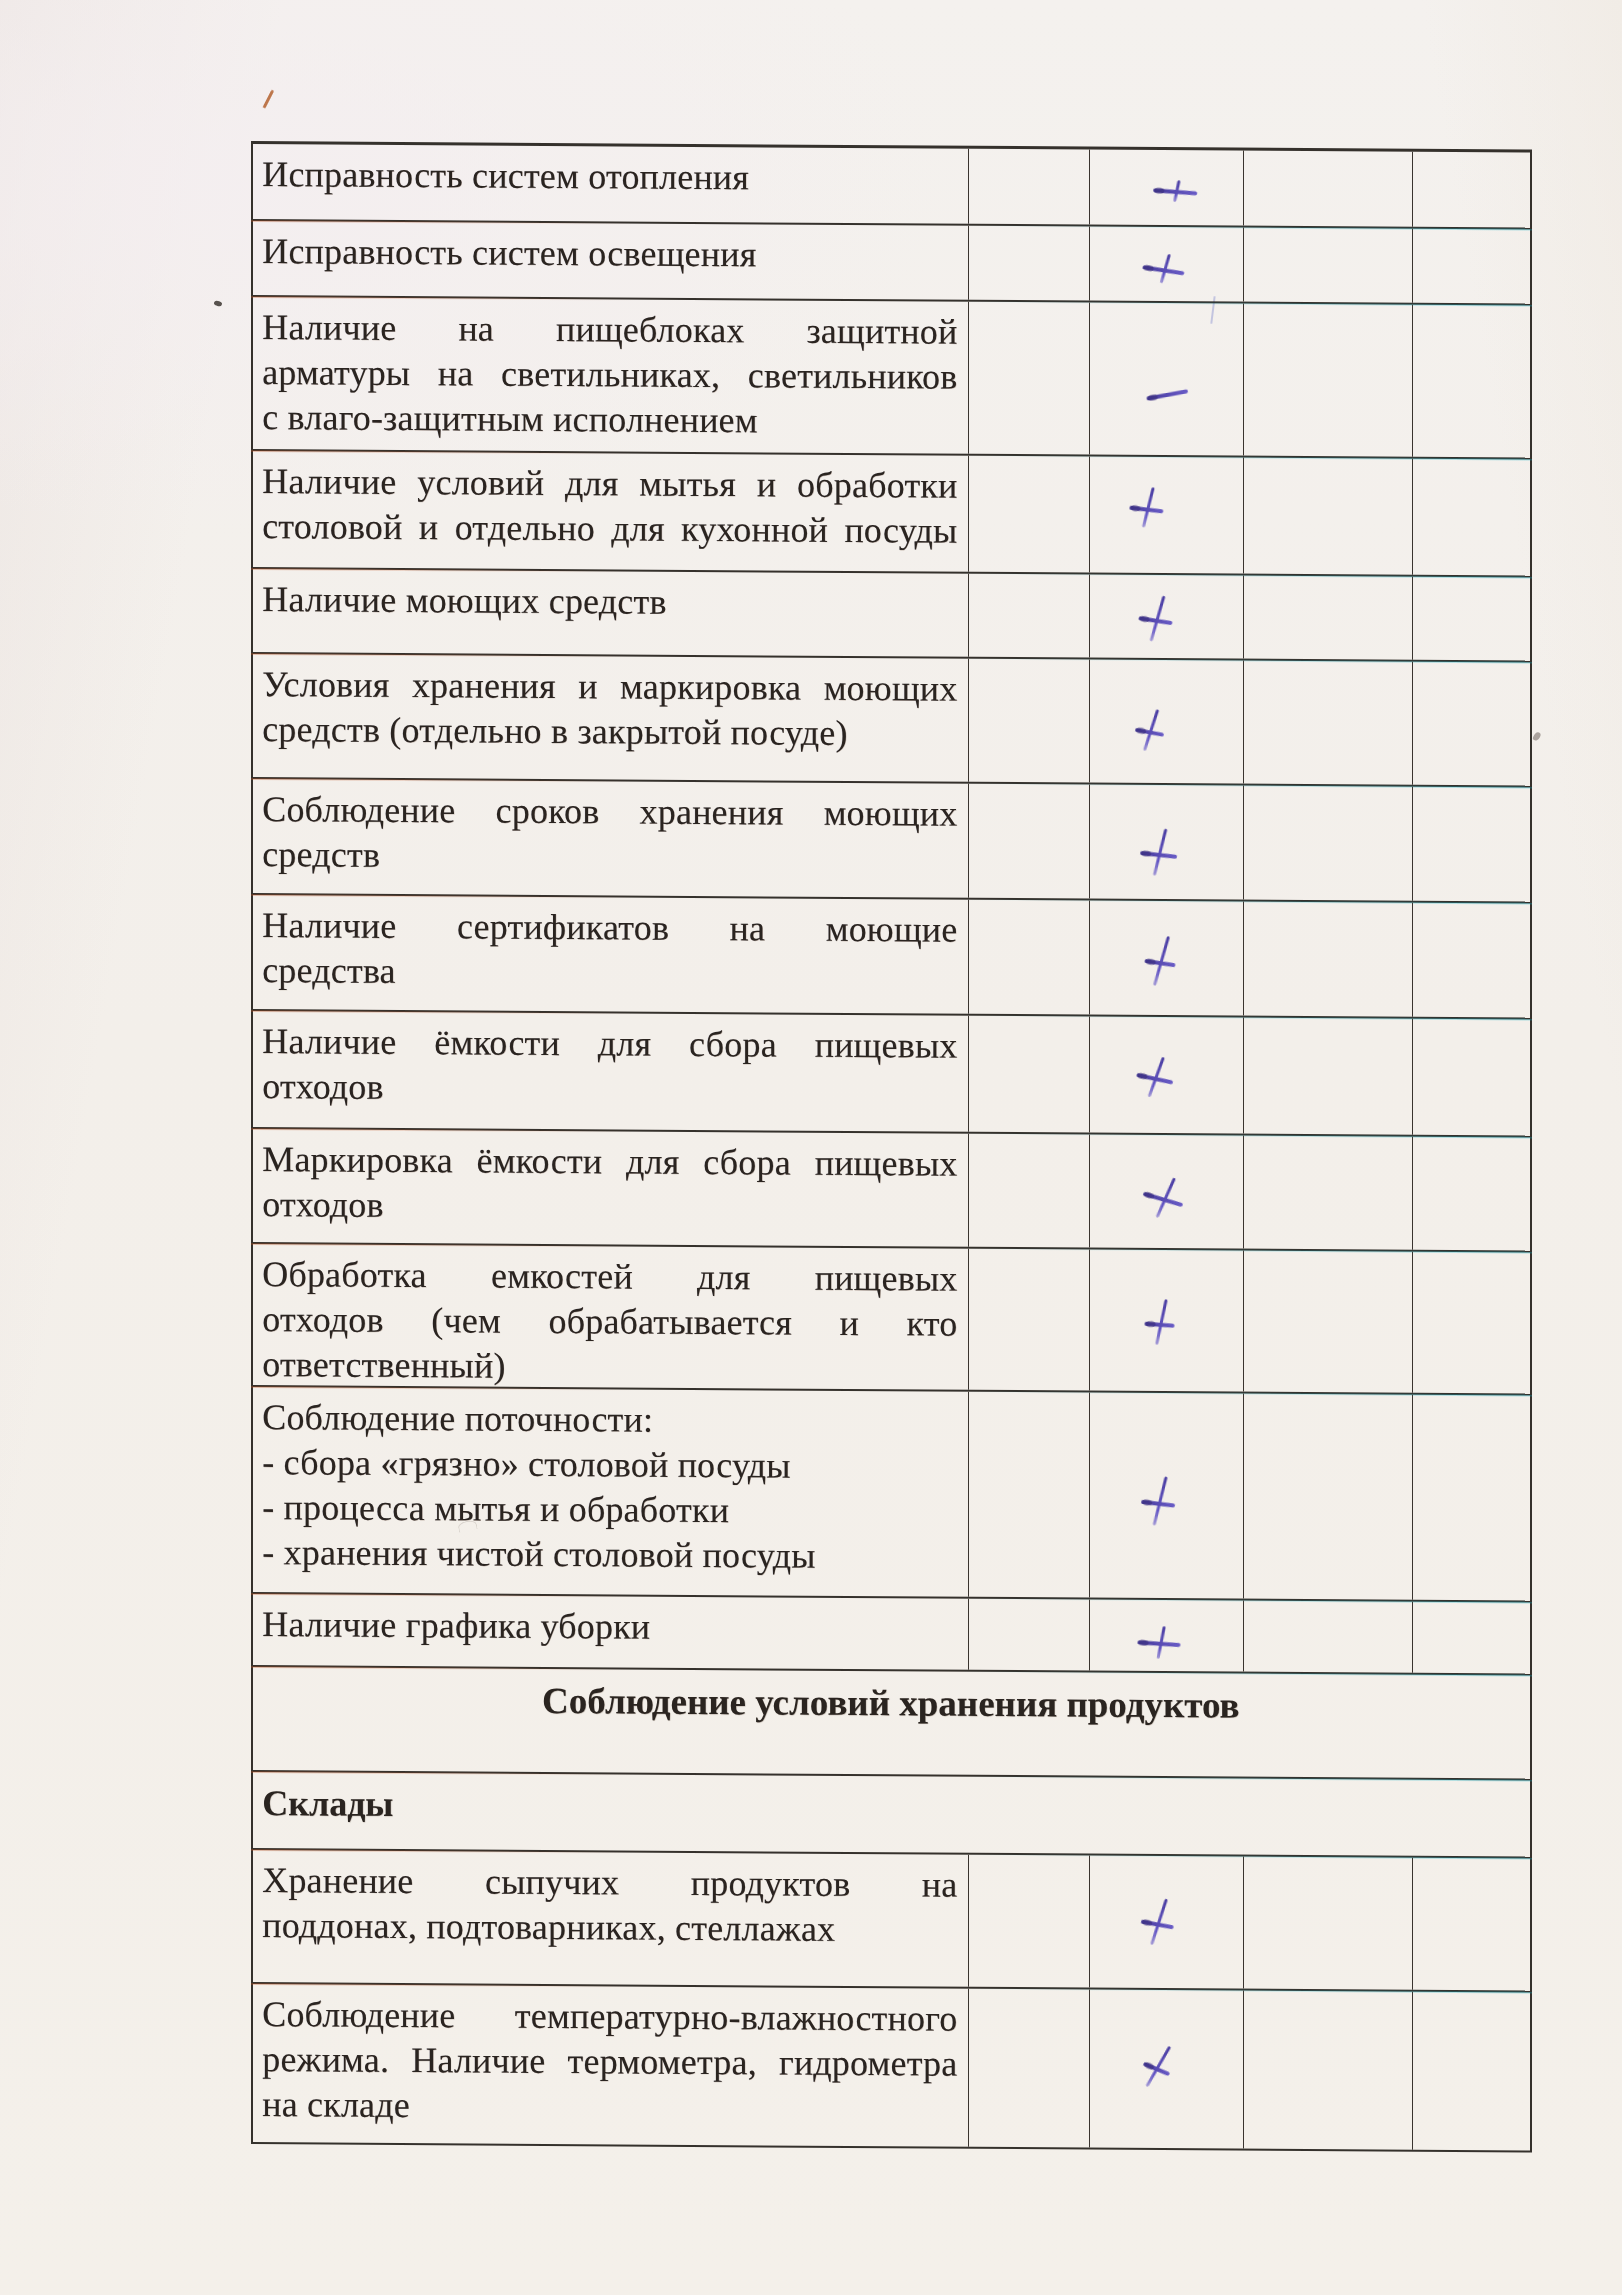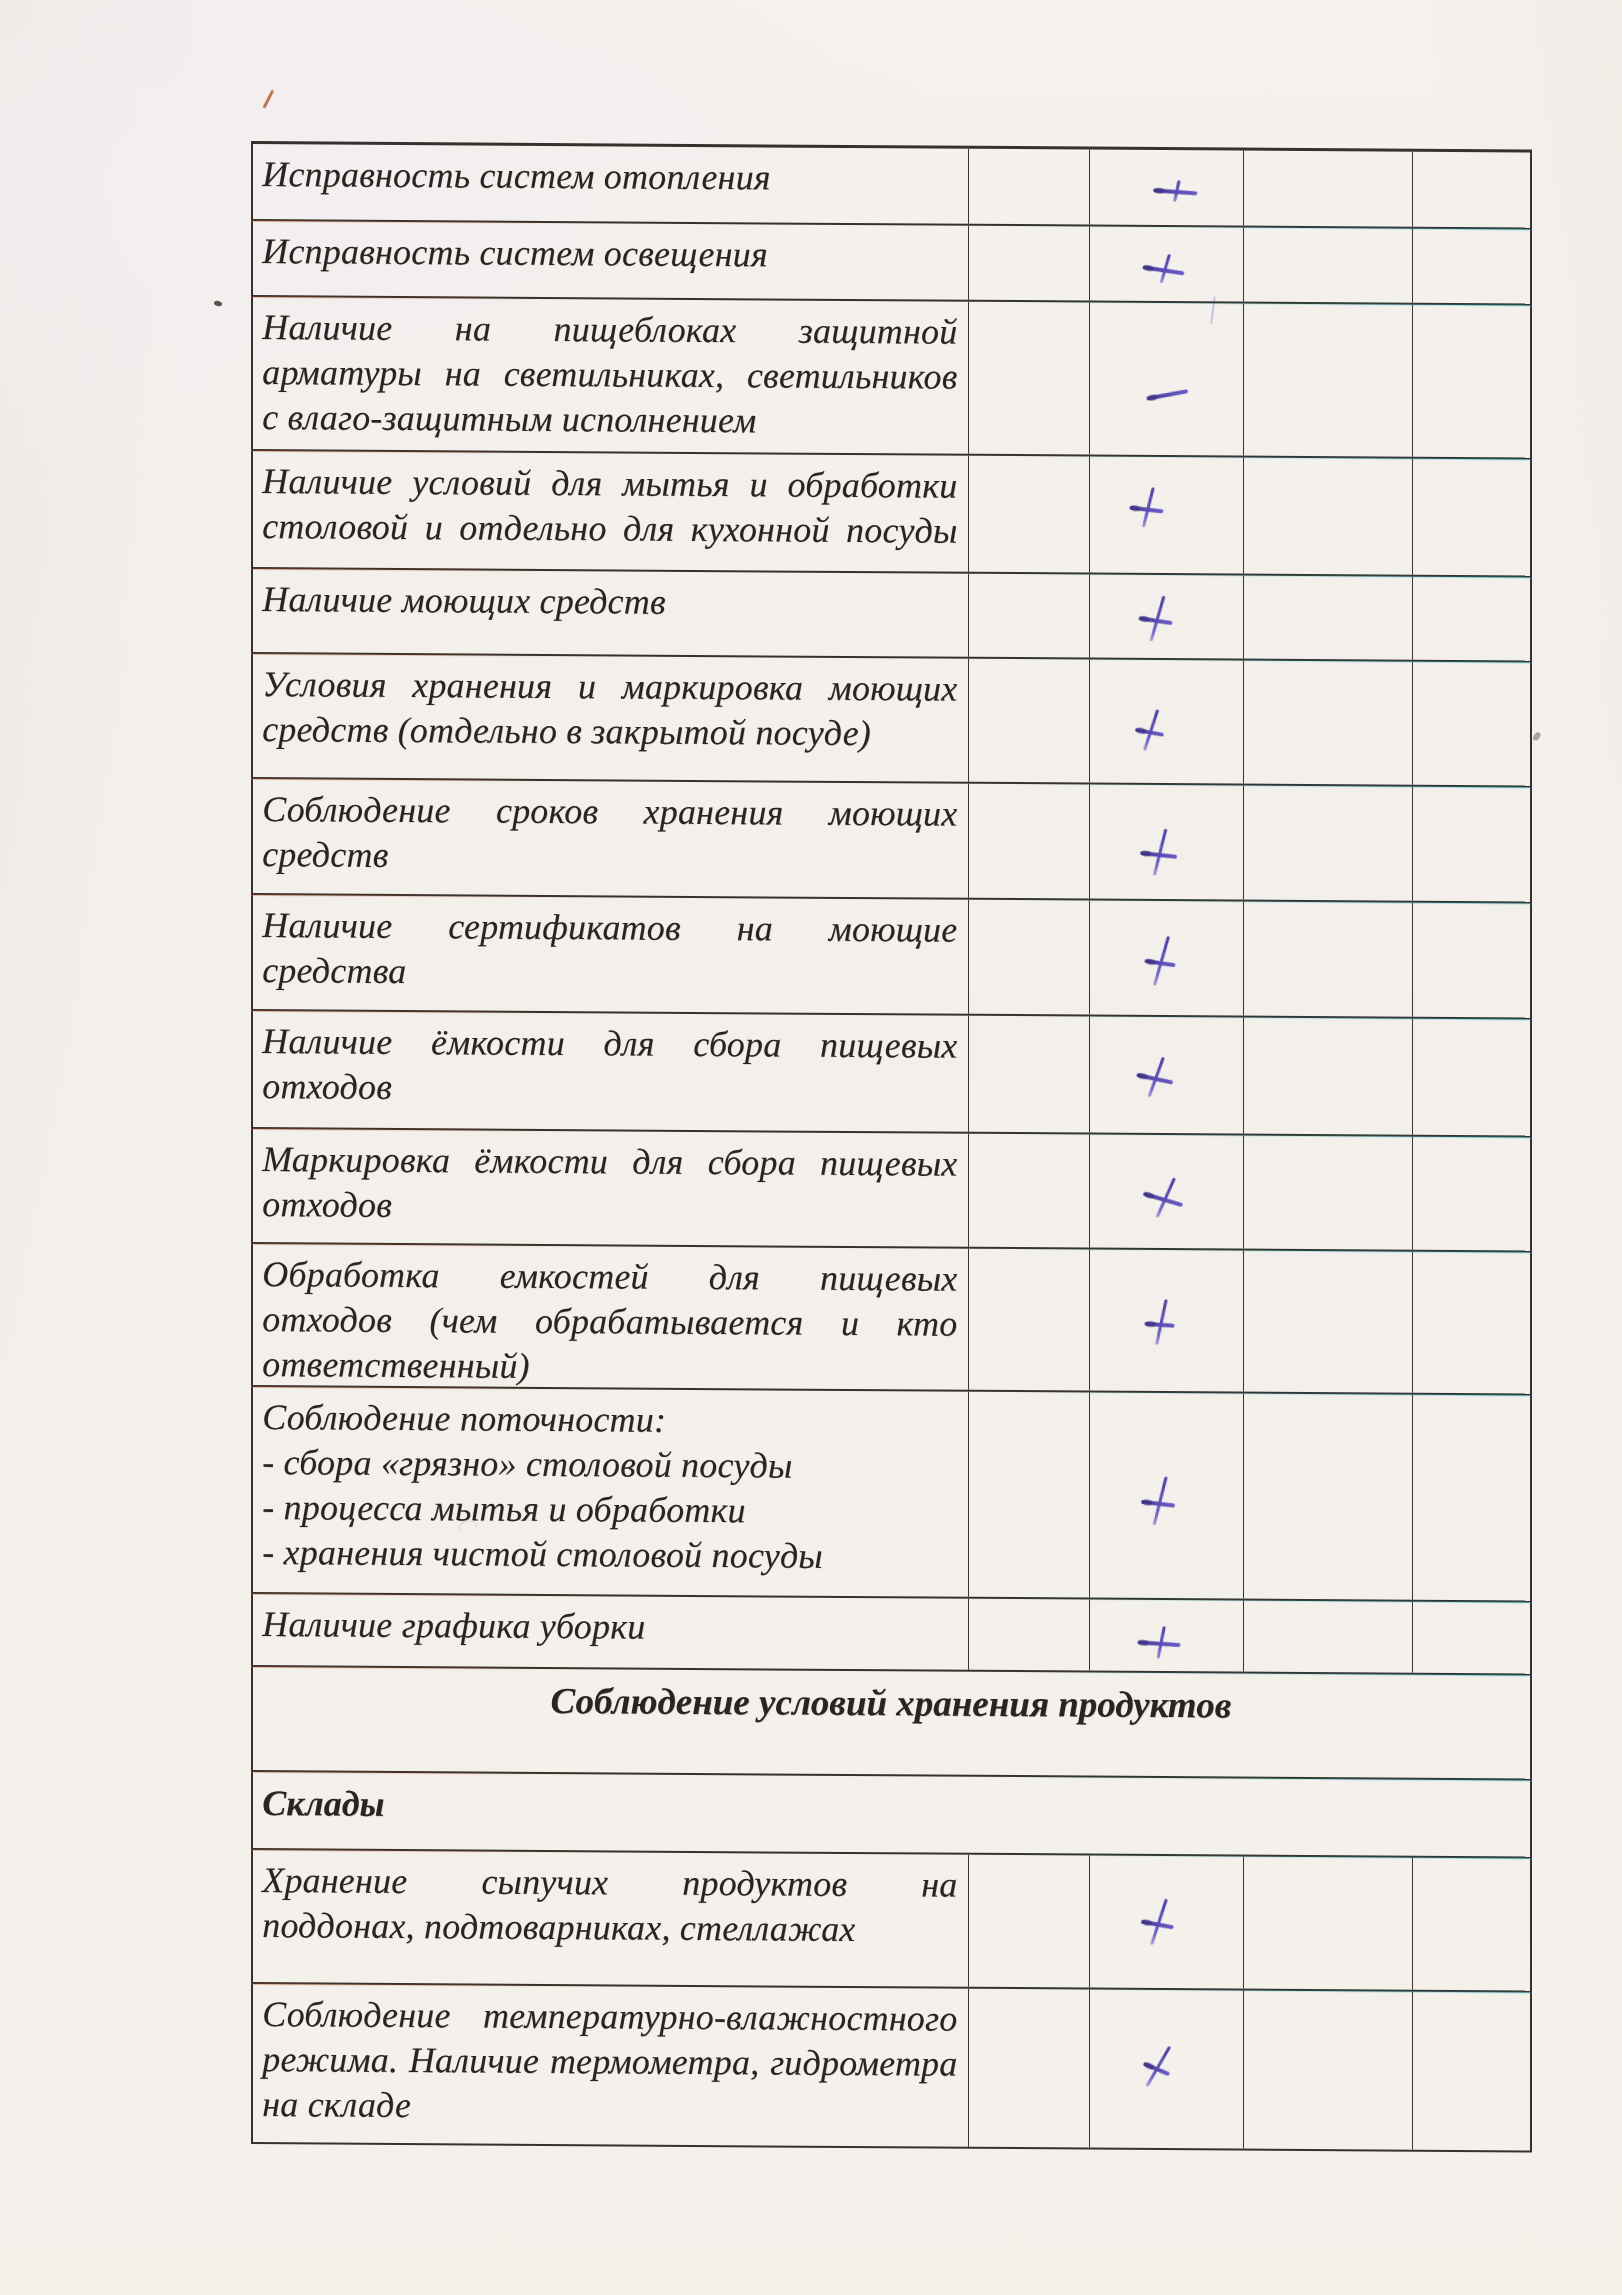--- a/index.html
+++ b/index.html
@@ -15,21 +15,20 @@
     background:#e9e5e0;
   }
   .page{
     position:relative;width:1623px;height:2295px;overflow:hidden;
     background:
       radial-gradient(1178px 589px at 15% 8%, rgba(244,238,240,.9), rgba(244,238,240,0) 60%),
       linear-gradient(100deg, rgba(233,224,221,.55), rgba(255,255,255,0) 14%),
       linear-gradient(260deg, rgba(238,231,222,.5), rgba(255,255,255,0) 10%),
       linear-gradient(180deg,#f4f1ee 0%,#f3efea 45%,#f4f0ea 100%);
     color:var(--text);
-    font-style:italic;
   }
   
   .table{
     position:absolute;left:251px;top:141px;width:1281px;
     transform:skewY(0.38deg);transform-origin:0 0;
     border:2px solid var(--line);
     border-top-width:3.9px;
     border-right-width:2px;
     border-bottom-width:2.6px;
     box-sizing:border-box;

